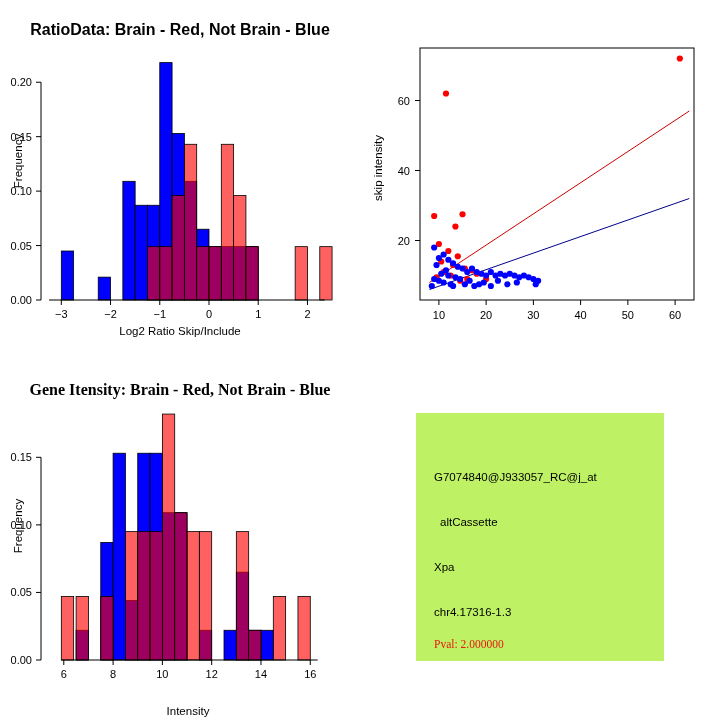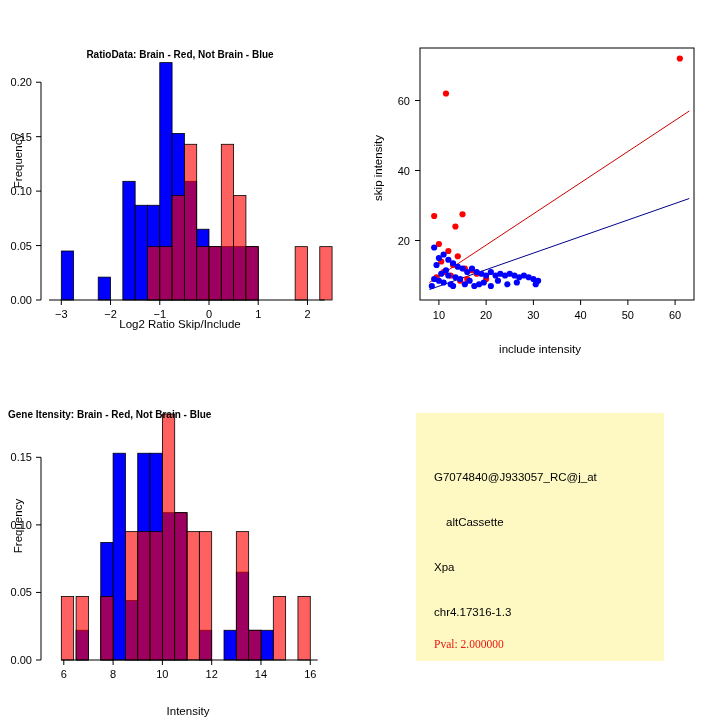--- a/index.html
+++ b/index.html
@@ -1,22 +1,22 @@
 <!DOCTYPE html>
 <html><head>
 <meta charset="utf-8">
 <style>
   html,body{margin:0;padding:0;background:#ffffff;}
   body{width:720px;height:720px;font-family:"Liberation Sans",sans-serif;color:#000;}
   #root{position:relative;width:720px;height:720px;}
   .panel{position:absolute;}
-  .ttl{font-size:10px;font-weight:bold;text-align:center;white-space:nowrap;margin-top:28px;}
+  .ttl{font-size:16px;font-weight:bold;text-align:center;white-space:nowrap;}
   .axlab{font-size:11.5px;text-align:center;white-space:nowrap;}
   svg{display:block;}
-  .infobox{background:#fef9c3;}
+  .infobox{background:#bef264;}
   .info-line{font-size:11.5px;color:#000;}
   .info-line.pval{color:#e8170f;font-family:Liberation Serif, serif;}
 </style>
 </head>
 <body>
 
 <div id="root">
 
   <div class="panel" style="left:0;top:0;width:360px;height:360px;">
     <div class="ttl" style="position:absolute;left:0;top:21px;width:360px;">RatioData: Brain - Red, Not Brain - Blue</div>
@@ -65,21 +65,21 @@
         <text x="32" y="304" font-size="11" font-family="Liberation Sans, sans-serif" text-anchor="end" fill="#000">0.00</text>
         <line x1="41" y1="245.55555555555554" x2="36" y2="245.55555555555554" stroke="#000" stroke-width="1"></line>
         <text x="32" y="249.55555555555554" font-size="11" font-family="Liberation Sans, sans-serif" text-anchor="end" fill="#000">0.05</text>
         <line x1="41" y1="191.1111111111111" x2="36" y2="191.1111111111111" stroke="#000" stroke-width="1"></line>
         <text x="32" y="195.1111111111111" font-size="11" font-family="Liberation Sans, sans-serif" text-anchor="end" fill="#000">0.10</text>
         <line x1="41" y1="136.66666666666669" x2="36" y2="136.66666666666669" stroke="#000" stroke-width="1"></line>
         <text x="32" y="140.66666666666669" font-size="11" font-family="Liberation Sans, sans-serif" text-anchor="end" fill="#000">0.15</text>
         <line x1="41" y1="82.2222222222222" x2="36" y2="82.2222222222222" stroke="#000" stroke-width="1"></line>
         <text x="32" y="86.2222222222222" font-size="11" font-family="Liberation Sans, sans-serif" text-anchor="end" fill="#000">0.20</text>
       </svg>
-    <div class="axlab" style="position:absolute;left:0;top:318px;width:360px;text-align:center;">Log2 Ratio Skip/Include</div>
+    <div class="axlab" style="position:absolute;left:0;top:325px;width:360px;text-align:center;">Log2 Ratio Skip/Include</div>
     <div class="axlab" style="position:absolute;left:-52px;top:155px;width:140px;transform:rotate(-90deg);">Frequency</div>
   </div>
 
   <div class="panel" style="left:360px;top:0;width:360px;height:360px;">
     <svg id="svg-scatter" width="360" height="360">
         <rect x="60" y="48" width="274" height="252" fill="none" stroke="#000" stroke-width="1"></rect>
         <line x1="69.44827586206897" y1="282.5" x2="329.2758620689655" y2="111" stroke="#cc0000" stroke-width="1"></line>
         <line x1="69.44827586206897" y1="289.5" x2="329.2758620689655" y2="198.5" stroke="#00008b" stroke-width="1"></line>
         <circle cx="319.82758620689657" cy="58.5" r="3.1" fill="#ff0000"></circle>
         <circle cx="85.98275862068965" cy="93.5" r="3.1" fill="#ff0000"></circle>
@@ -157,26 +157,25 @@
         <text x="267.8620689655172" y="319" font-size="11" font-family="Liberation Sans, sans-serif" text-anchor="middle" fill="#000">50</text>
         <line x1="315.1034482758621" y1="300" x2="315.1034482758621" y2="305" stroke="#000" stroke-width="1"></line>
         <text x="315.1034482758621" y="319" font-size="11" font-family="Liberation Sans, sans-serif" text-anchor="middle" fill="#000">60</text>
         <line x1="60" y1="240.5" x2="55" y2="240.5" stroke="#000" stroke-width="1"></line>
         <text x="50" y="244.5" font-size="11" font-family="Liberation Sans, sans-serif" text-anchor="end" fill="#000">20</text>
         <line x1="60" y1="170.5" x2="55" y2="170.5" stroke="#000" stroke-width="1"></line>
         <text x="50" y="174.5" font-size="11" font-family="Liberation Sans, sans-serif" text-anchor="end" fill="#000">40</text>
         <line x1="60" y1="100.5" x2="55" y2="100.5" stroke="#000" stroke-width="1"></line>
         <text x="50" y="104.5" font-size="11" font-family="Liberation Sans, sans-serif" text-anchor="end" fill="#000">60</text>
       </svg>
-    <div class="axlab" style="position:absolute;left:0;top:343px;width:360px;">include intensity</div>
     <div class="axlab" style="position:absolute;left:-52px;top:162px;width:140px;transform:rotate(-90deg);">skip intensity</div>
   </div>
 
   <div class="panel" style="left:0;top:360px;width:360px;height:360px;">
-    <div class="ttl" style="position:absolute;left:8px;top:21px;width:344px;text-align:left;">Gene Itensity: Brain - Red, Not Brain - Blue</div>
+    <div class="ttl" style="position:absolute;left:8px;top:21px;width:344px;text-align:center;font-family:Liberation Serif, serif;">Gene Itensity: Brain - Red, Not Brain - Blue</div>
     <svg id="svg-hist-gene" width="360" height="360">
         <g>
           <rect x="76.11403508771929" y="270.27027027027026" width="12.324561403508767" height="29.72972972972974" fill="#0000ff" fill-opacity="1" stroke="#000" stroke-width="0.8"></rect>
           <rect x="100.76315789473682" y="182.43243243243245" width="12.324561403508781" height="117.56756756756755" fill="#0000ff" fill-opacity="1" stroke="#000" stroke-width="0.8"></rect>
           <rect x="113.0877192982456" y="93.24324324324326" width="12.324561403508767" height="206.75675675675674" fill="#0000ff" fill-opacity="1" stroke="#000" stroke-width="0.8"></rect>
           <rect x="125.41228070175437" y="240.54054054054055" width="12.324561403508781" height="59.45945945945945" fill="#0000ff" fill-opacity="1" stroke="#000" stroke-width="0.8"></rect>
           <rect x="137.73684210526315" y="93.24324324324326" width="12.324561403508767" height="206.75675675675674" fill="#0000ff" fill-opacity="1" stroke="#000" stroke-width="0.8"></rect>
           <rect x="150.06140350877192" y="93.24324324324326" width="12.324561403508795" height="206.75675675675674" fill="#0000ff" fill-opacity="1" stroke="#000" stroke-width="0.8"></rect>
           <rect x="162.3859649122807" y="152.7027027027027" width="12.324561403508767" height="147.2972972972973" fill="#0000ff" fill-opacity="1" stroke="#000" stroke-width="0.8"></rect>
           <rect x="174.71052631578948" y="152.7027027027027" width="12.324561403508767" height="147.2972972972973" fill="#0000ff" fill-opacity="1" stroke="#000" stroke-width="0.8"></rect>
@@ -222,19 +221,19 @@
         <text x="32" y="168.86486486486487" font-size="11" font-family="Liberation Sans, sans-serif" text-anchor="end" fill="#000">0.10</text>
         <line x1="41" y1="97.29729729729732" x2="36" y2="97.29729729729732" stroke="#000" stroke-width="1"></line>
         <text x="32" y="101.29729729729732" font-size="11" font-family="Liberation Sans, sans-serif" text-anchor="end" fill="#000">0.15</text>
       </svg>
     <div class="axlab" style="position:absolute;left:8px;top:345px;width:360px;">Intensity</div>
     <div class="axlab" style="position:absolute;left:-52px;top:160px;width:140px;transform:rotate(-90deg);">Frequency</div>
   </div>
 
   <div class="panel infobox" style="left:416px;top:413px;width:248px;height:248px;">
     <div class="info-line" style="position:absolute;left:18px;top:58px;">G7074840@J933057_RC@j_at</div>
-    <div class="info-line" style="position:absolute;left:30px;top:103px;">altCassette</div>
+    <div class="info-line" style="position:absolute;left:24px;top:103px;">altCassette</div>
     <div class="info-line" style="position:absolute;left:18px;top:148px;">Xpa</div>
     <div class="info-line" style="position:absolute;left:18px;top:193px;">chr4.17316-1.3</div>
     <div class="info-line pval" style="position:absolute;left:18px;top:225px;">Pval: 2.000000</div>
   </div>
 
 </div>
 
 </body></html>

